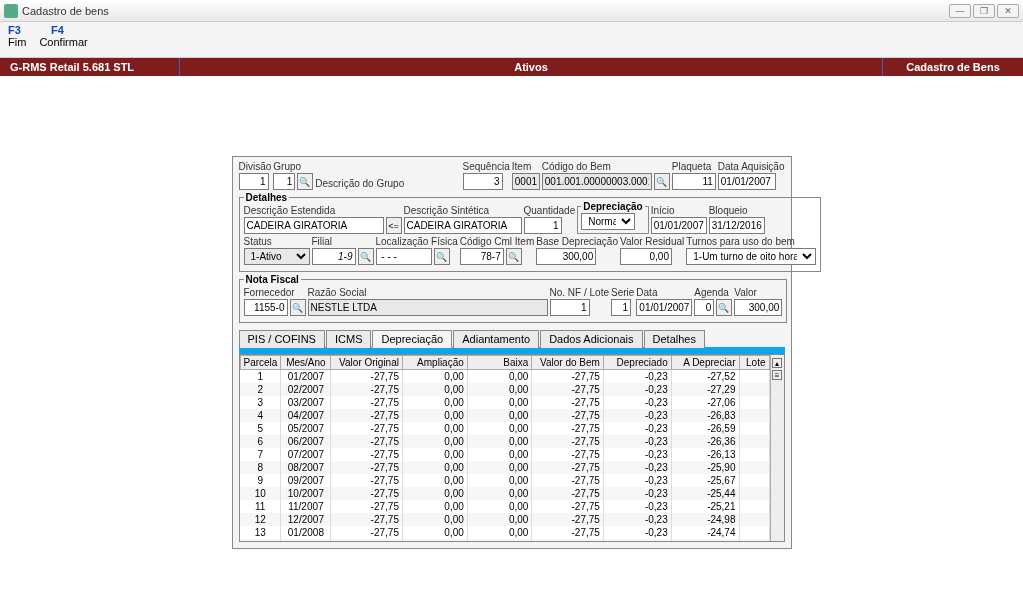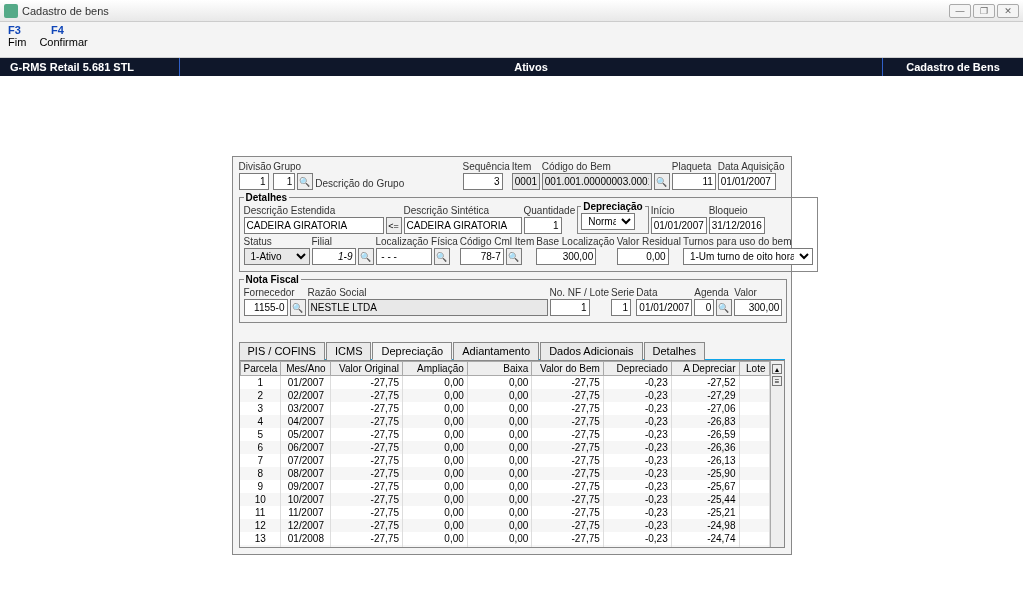--- a/index.html
+++ b/index.html
@@ -8,40 +8,40 @@
   .titlebar { background: linear-gradient(#fff,#e8e8e8); height: 22px; display: flex; align-items: center; padding: 0 4px; border-bottom: 1px solid #ccc; }
   .titlebar .icon { width: 14px; height: 14px; background: #5a8; margin-right: 4px; border-radius: 2px; }
   .titlebar .title { flex: 1; color: #333; }
   .winbtns { display:flex; gap:2px; }
   .winbtn { width: 22px; height: 14px; border: 1px solid #aaa; border-radius: 2px; display:flex; align-items:center; justify-content:center; font-size:9px; color:#666; background:#f4f4f4;}
   
   .menubar { background:#f4f4f4; height: 36px; padding: 2px 8px; border-bottom:1px solid #d0d0d0; }
   .menubar .shortcut { color:#1046b8; font-weight:bold; display:inline-block; width:40px; }
   .menubar .menulabel { display:inline-block; margin-right:10px; }
   
-  .bluebar { background:#0f172a; height:18px; display:flex; color:#fff; font-weight:bold; }
+  .bluebar { background:#7f1d1d; height:18px; display:flex; color:#fff; font-weight:bold; }
   .bluebar > div { display:flex; align-items:center; padding:0 10px; border-right:1px solid #3060c8;}
   .bluebar .left { width:180px; }
   .bluebar .center { flex:1; justify-content:center; }
   .bluebar .right { width:140px; justify-content:center; border-right:none;}
   
   .formwrap { margin: 80px auto 0; width:560px; background:#f4f4f4; border:1px solid #888; padding:4px 6px 6px; }
   
   .row { display:flex; align-items:flex-end; gap:2px; margin-bottom:2px;}
   .fld { display:flex; flex-direction:column; }
   .lbl { font-size:10px; color:#333; white-space:nowrap; margin-bottom:1px;}
   input, select { border:1px solid #7a7a7a; background:#fff; height:17px; padding:0 2px; font-size:10px;}
   input[readonly], .ro { background:#e8e8e8; }
   .binoc { width:16px; height:17px; border:1px solid #7a7a7a; background:#eee; display:flex; align-items:center; justify-content:center; font-size:9px;}
   .arrow { width:16px; height:17px; border:1px solid #7a7a7a; background:#eee; display:flex; align-items:center; justify-content:center; font-size:9px;}
   
   fieldset { border:1px solid #888; padding:2px 4px 4px; margin-top:2px;}
   legend { font-size:10px; font-weight:bold; padding:0 2px;}
   
-  .tabs { display:flex; margin-top:18px; border-bottom:1px solid #0ea5e9;}
+  .tabs { display:flex; margin-top:6px; border-bottom:7px solid #0ea5e9;}
   .tab { padding:2px 8px; border:1px solid #888; border-bottom:none; background:#eaeaea; margin-right:1px; position:relative; top:1px; cursor:pointer;}
   .tab.active { background:#f4f4f4; border-bottom:1px solid #f4f4f4;}
   
   .grid { border:1px solid #888; background:#fff; margin-top:0; height:188px; overflow:hidden; display:flex;}
   .gridinner { flex:1; overflow-y:auto;}
   table { border-collapse:collapse; width:100%; }
   th { background:#eee; border:1px solid #aaa; font-weight:normal; padding:1px 3px; font-size:10px; text-align:right; position:sticky; top:0;}
   th:first-child, td:first-child { text-align:center; }
   th:nth-child(2), td:nth-child(2) { text-align:center; }
   td { border-right:1px solid #ddd; padding:0 3px; font-size:10px; text-align:right; height:13px;}
@@ -175,21 +175,21 @@
           </div>
         </div>
       <div class="fld">
           <span class="lbl">Código Cml Item</span>
         <div class="row" style="margin:0">
             <input style="width: 44px;" class="num" value="78-7">
         <span class="binoc">🔍</span>
           </div>
         </div>
       <div class="fld">
-          <span class="lbl">Base Localização</span>
+          <span class="lbl">Base Depreciação</span>
         <input style="width: 60px;" class="num" value="300,00">
         </div>
       <div class="fld">
           <span class="lbl">Valor Residual</span>
         <input style="width: 52px;" class="num" value="0,00">
         </div>
       <div class="fld" style="flex:1">
           <span class="lbl">Turnos para uso do bem</span>
         <select style="width:130px"><option>1-Um turno de oito horas</option></select>
         </div>

